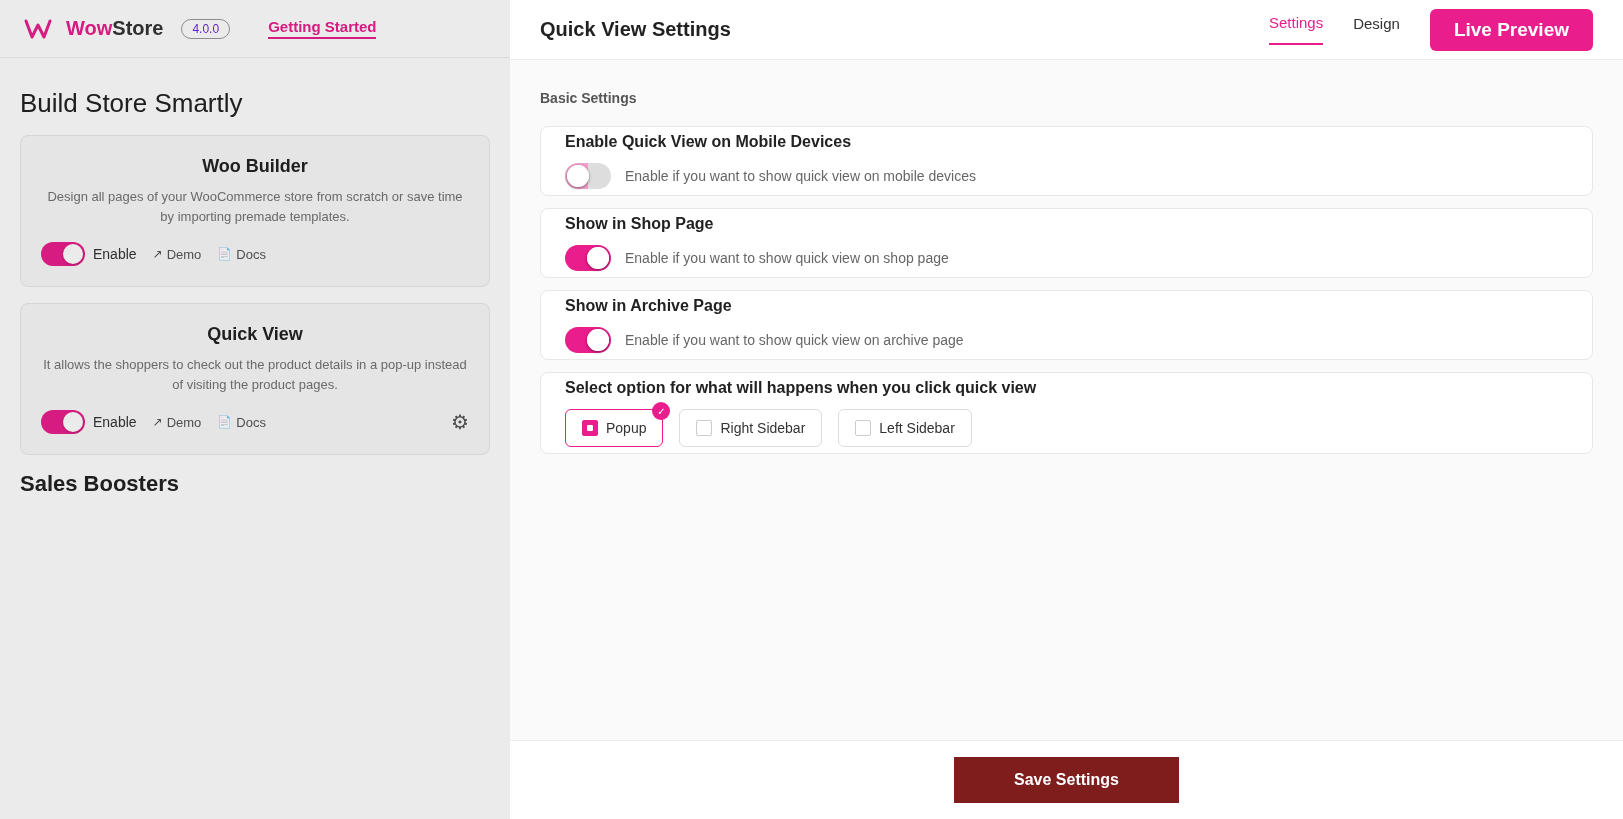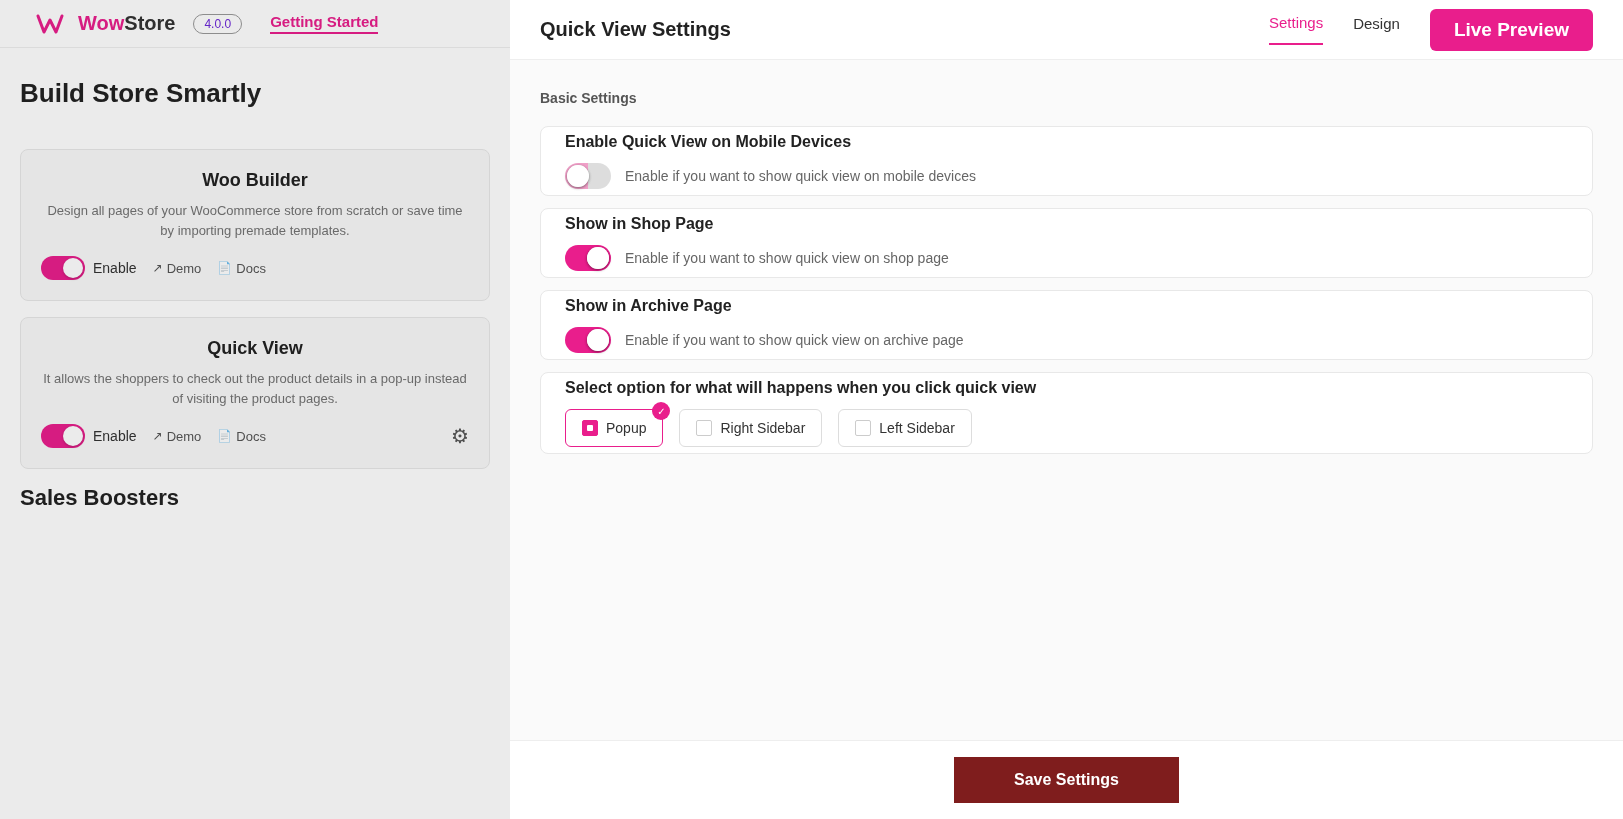--- a/index.html
+++ b/index.html
@@ -12,25 +12,24 @@
       display: flex;
       flex-direction: column;
       filter: brightness(0.92);
       overflow: hidden;
       flex-shrink: 0;
     }
 
     .top-bar {
       display: flex;
       align-items: center;
-      padding: 0 32px;
-      height: 48px;
+      padding: 0 20px;
+      height: 58px;
       border-bottom: 1px solid #eee;
       background: #fff;
-      gap: 16px;
     }
 
     .logo-area {
       display: flex;
       align-items: center;
       gap: 10px;
     }
 
     .logo-icon {
       width: 36px;
@@ -48,38 +47,38 @@
     .version-badge {
       border: 1.5px solid #999;
       border-radius: 20px;
       padding: 2px 10px;
       font-size: 12px;
       color: #6d28d9;
       margin-left: 8px;
     }
 
     .getting-started-tab {
-      margin-left: 12px;
+      margin-left: 38px;
       font-size: 15px;
       color: #e91e8c;
       font-weight: 600;
       padding-bottom: 2px;
       border-bottom: 2px solid #e91e8c;
     }
 
     .left-content {
       padding: 30px 20px;
       overflow-y: auto;
     }
 
     .left-title {
       font-size: 26px;
-      font-weight: 700;
+      font-weight: 400;
       color: #222;
-      margin-bottom: 40px;
+      margin-bottom: 16px;
     }
 
     .card {
       background: #f9f9f9;
       border: 1px solid #e8e8e8;
       border-radius: 8px;
       padding: 20px;
       margin-bottom: 16px;
     }
 

